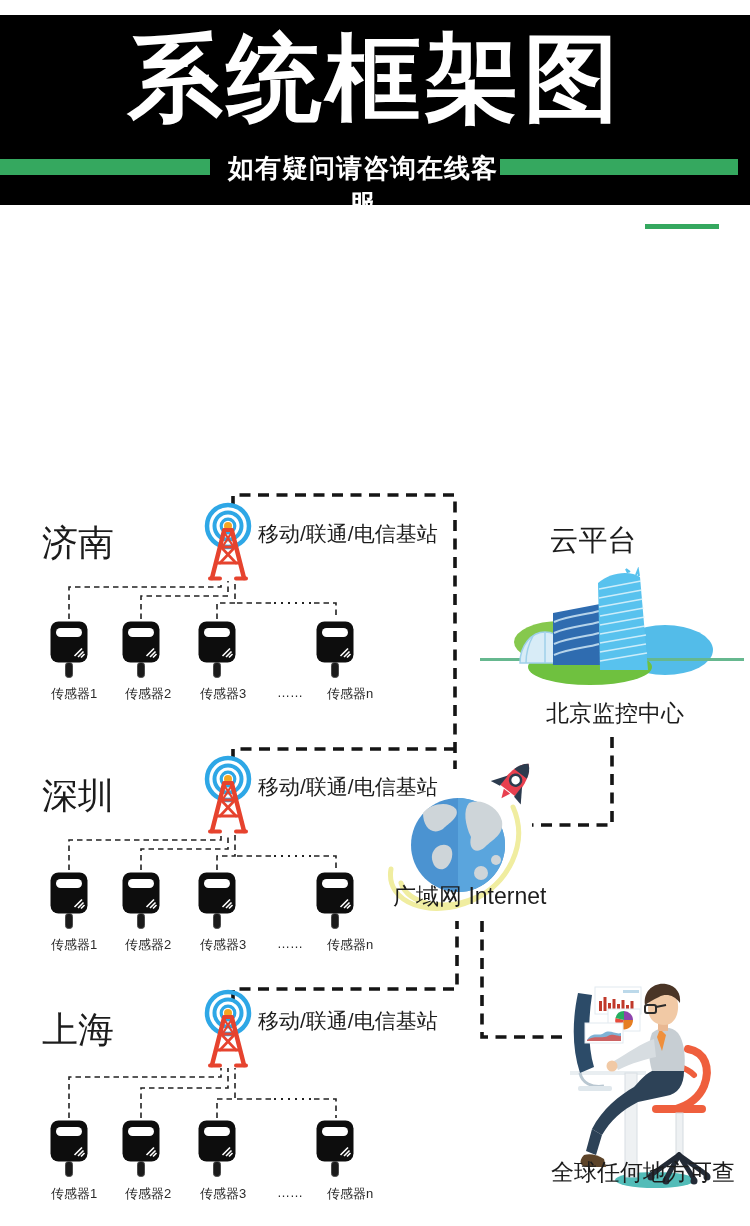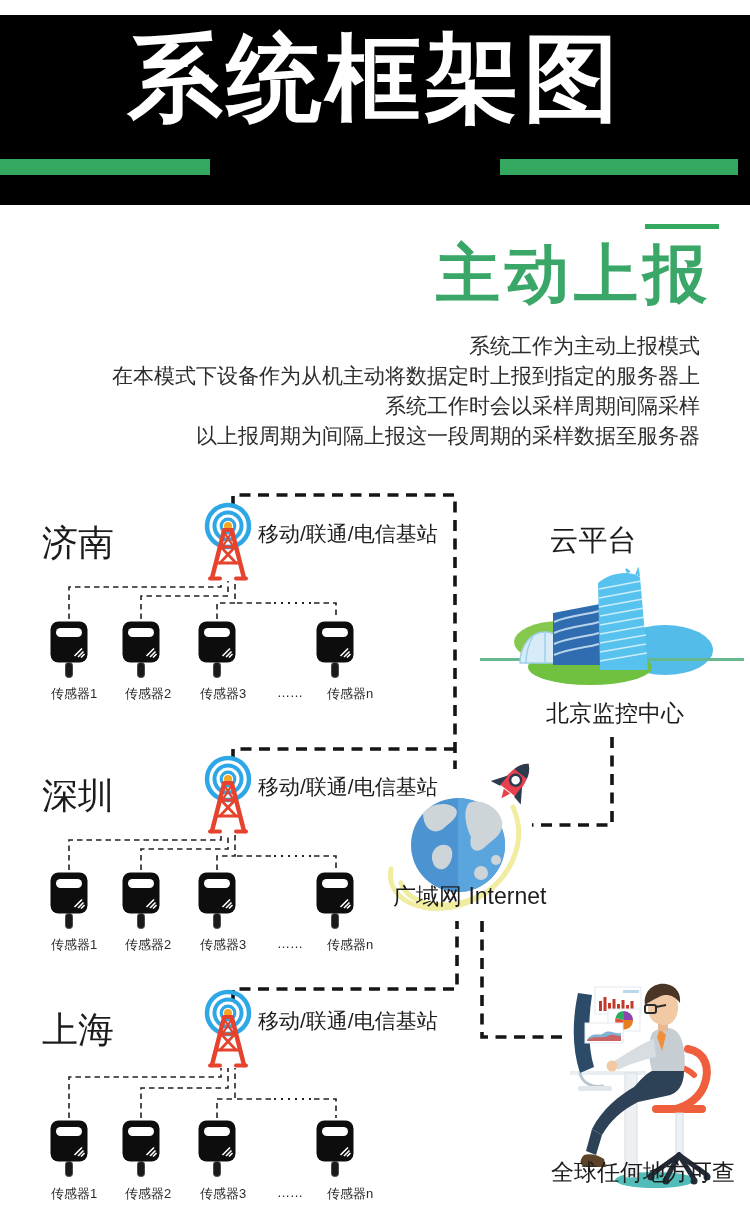--- a/index.html
+++ b/index.html
@@ -63,30 +63,24 @@
         </g>
         <rect x="16.5" y="42.5" width="7" height="15" rx="3" fill="#1a1a1a" stroke="#4a4a4a" stroke-width="1"></rect>
       </symbol>
     </defs>
   </svg>
 
   <div class="banner">
     <div class="banner-title">系统框架图</div>
     <div class="bar bar-left"></div>
     <div class="bar bar-right"></div>
+    <div class="banner-sub">如有疑问请咨询在线客服</div>
   </div>
 
   <div class="sec-line"></div>
-  <div class="sec-title">主动上报</div>
-  <div class="desc">
-    <div>系统工作为主动上报模式</div>
-    <div>在本模式下设备作为从机主动将数据定时上报到指定的服务器上</div>
-    <div>系统工作时会以采样周期间隔采样</div>
-    <div>以上报周期为间隔上报这一段周期的采样数据至服务器</div>
-  </div>
 
   <svg class="abs" style="left:0;top:0;" width="750" height="1226" viewBox="0 0 750 1226">
     <g stroke="#151515" stroke-width="3.6" fill="none" stroke-dasharray="11 7.5">
       <path d="M233,492 L233,480 L455,480 L455,754"></path>
       <path d="M233,745 L233,734 L455,734"></path>
       <path d="M612,722 L612,810 L532,810"></path>
       <path d="M233,986 L233,974 L457,974 L457,906"></path>
       <path d="M482,906 L482,1022 L563,1022"></path>
     </g>
     <g stroke="#222" stroke-width="1.6" fill="none" stroke-dasharray="5.5 4">

